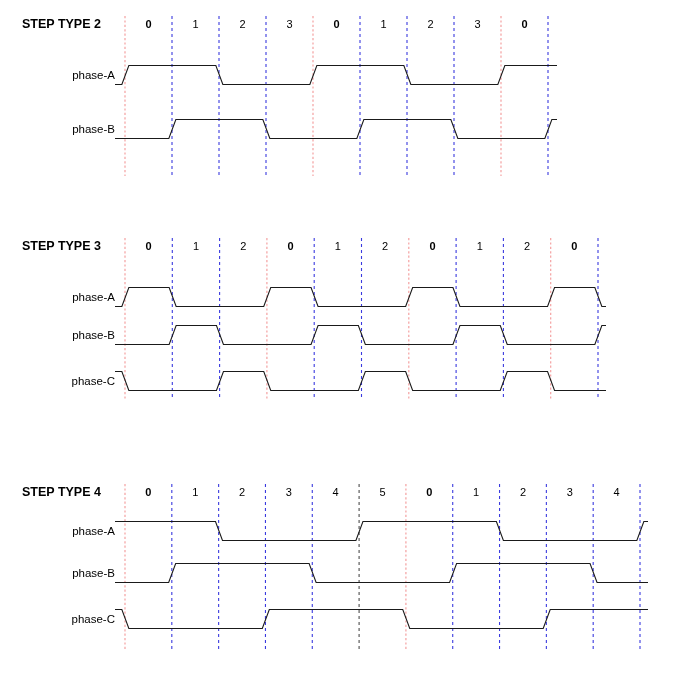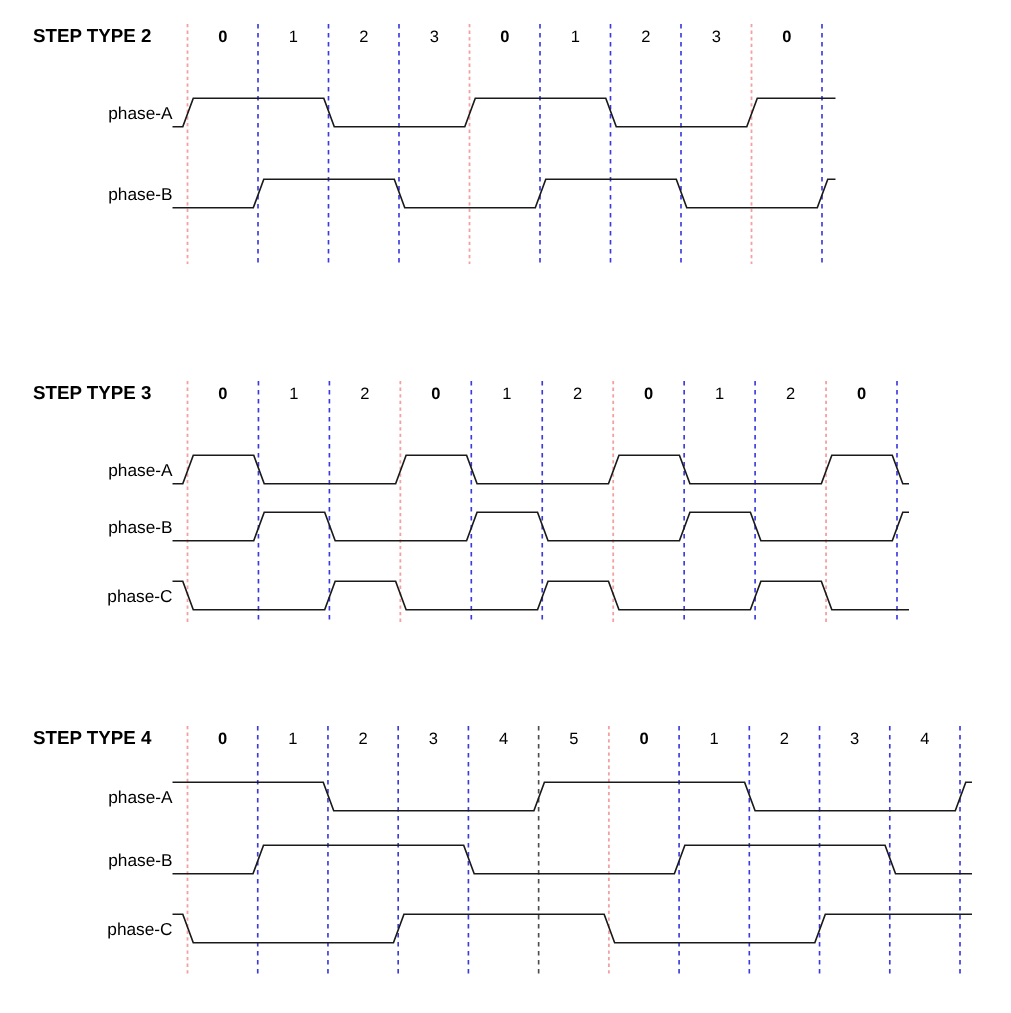--- a/index.html
+++ b/index.html
@@ -72,21 +72,21 @@
         <text x="477.5" y="28" class="step-num">3</text>
         <text x="524.5" y="28" class="step-num bold">0</text>
       </g>
       <text x="115" y="79" text-anchor="end" class="phase-label">phase-A</text>
       <path d="M 115 84.5 L 121.85 84.5 L 128.85 65.5 L 215.85 65.5 L 222.85 84.5 L 309.85 84.5 L 316.85 65.5 L 403.85 65.5 L 410.85 84.5 L 497.85 84.5 L 504.85 65.5 L 557 65.5" class="wave"></path>
       <text x="115" y="133" text-anchor="end" class="phase-label">phase-B</text>
       <path d="M 115 138.5 L 168.85 138.5 L 175.85 119.5 L 262.85 119.5 L 269.85 138.5 L 356.85 138.5 L 363.85 119.5 L 450.85 119.5 L 457.85 138.5 L 544.85 138.5 L 551.85 119.5 L 557 119.5" class="wave"></path>
     </svg>
 </div>
 
-<div class="diagram" style="top:238px;height:200px;text-decoration:underline;">
+<div class="diagram" style="top:222px;height:200px;text-decoration:underline;">
   <svg id="svg-1" width="674" height="200" viewBox="0 0 674 200">
       <g>
         <line x1="125" y1="16" x2="125" y2="178" class="grid-red"></line>
         <line x1="172.3" y1="16" x2="172.3" y2="178" class="grid-blue"></line>
         <line x1="219.6" y1="16" x2="219.6" y2="178" class="grid-blue"></line>
         <line x1="266.9" y1="16" x2="266.9" y2="178" class="grid-red"></line>
         <line x1="314.2" y1="16" x2="314.2" y2="178" class="grid-blue"></line>
         <line x1="361.5" y1="16" x2="361.5" y2="178" class="grid-blue"></line>
         <line x1="408.79999999999995" y1="16" x2="408.79999999999995" y2="178" class="grid-red"></line>
         <line x1="456.09999999999997" y1="16" x2="456.09999999999997" y2="178" class="grid-blue"></line>

